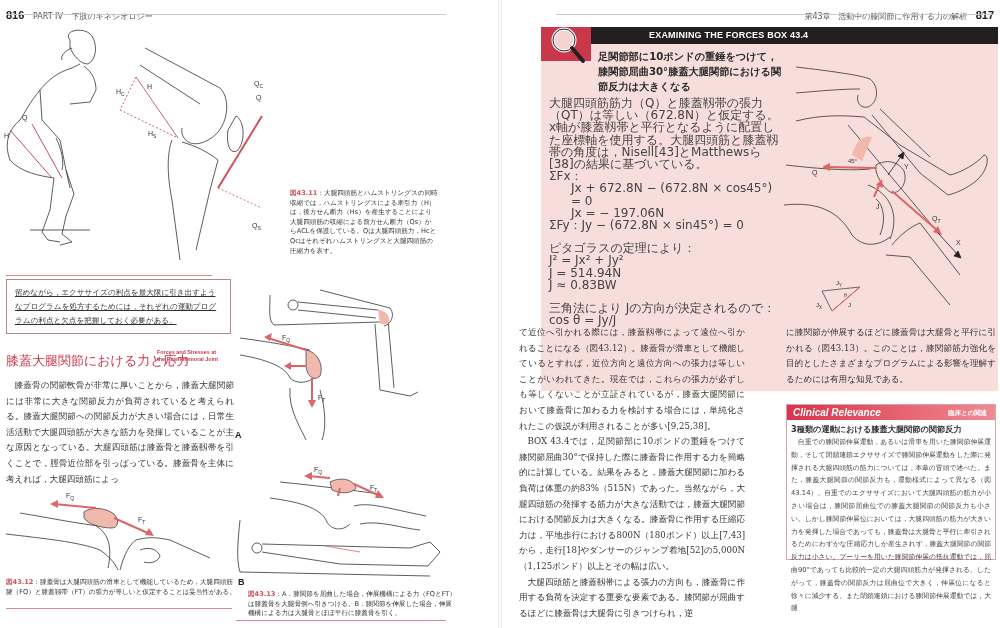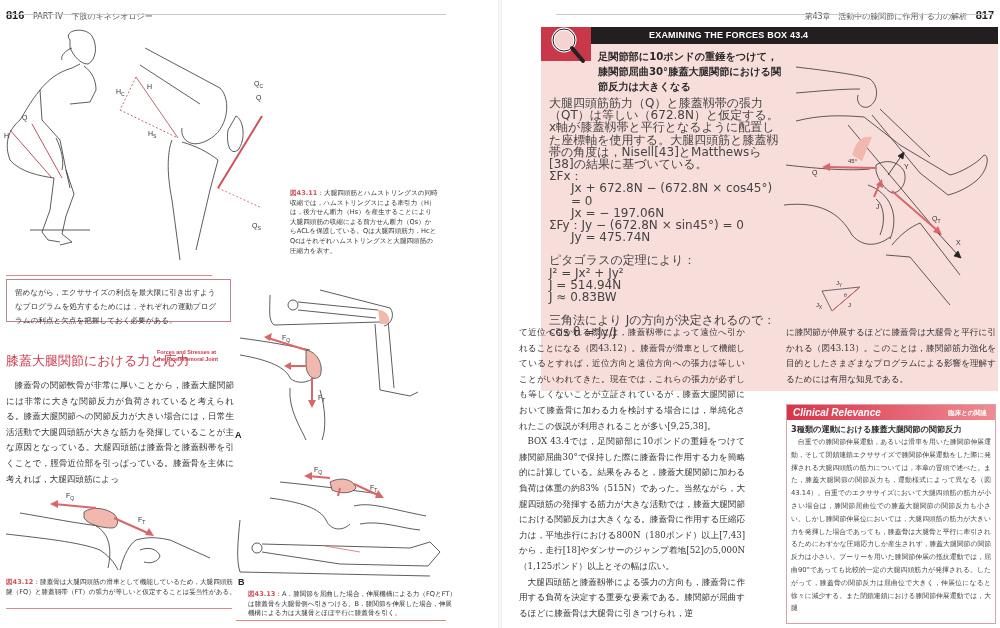--- a/index.html
+++ b/index.html
@@ -16,37 +16,37 @@
   .cap { position: absolute; font-size: 6.6px; line-height: 9.6px; color: #333; }
   .cap .lbl { color: #d0505a; font-weight: bold; }
   .cap-rule { position: absolute; height: 1px; background: #d88a8e; }
 
   
   .body { position: absolute; font-family: "DejaVu Serif", serif; font-size: 8.6px; line-height: 15.6px; color: #333; text-align: justify; }
   .body p { text-indent: 1em; }
   .body p.noi { text-indent: 0; }
 
   
-  .callout { position: absolute; left: 6px; top: 279px; width: 225px; height: 43px; border: 1px solid #b9848a; padding: 6px 8px; font-size: 7.6px; line-height: 14px; color: #333; }
+  .callout { position: absolute; left: 6px; top: 279px; width: 225px; height: 55px; border: 1px solid #b9848a; padding: 6px 8px; font-size: 7.6px; line-height: 14px; color: #333; text-decoration: underline; }
 
   
   .sec-title { position: absolute; left: 6px; top: 352px; font-size: 13px; font-weight: normal; color: #c8384a; white-space: nowrap; font-family: "DejaVu Sans", sans-serif; }
   .sec-en { position: absolute; left: 157px; top: 349px; font-size: 5.4px; line-height: 7px; color: #c8384a; font-family: "Liberation Sans", sans-serif; font-weight: bold; }
 
   
   .box { position: absolute; left: 541px; top: 27px; width: 457px; height: 364px; background: #f8dedb; }
   .box-bar { position: absolute; left: 50px; top: 0; width: 407px; height: 17px; background: #231f20; color: #fff; font-family: "Liberation Sans", sans-serif; font-size: 9px; font-weight: bold; line-height: 17px; padding-left: 58px; letter-spacing: 0.2px; }
   .box-redtab { position: absolute; left: 0; top: 0; width: 50px; height: 34px; background: #c8384a; }
   .box-title { position: absolute; left: 57px; top: 22px; font-size: 10.2px; font-weight: bold; line-height: 15px; color: #2a2a2a; width: 185px; }
   .box-text { position: absolute; left: 8px; top: 70px; width: 230px; font-size: 12px; line-height: 12.2px; color: #444; }
   .box-text .ind { padding-left: 22px; }
   .box-text .gap { height: 11px; }
 
   
-  .cr { position: absolute; left: 786px; top: 404px; width: 210px; height: 220px; border: 1px solid #d8a2a6; }
+  .cr { position: absolute; left: 786px; top: 404px; width: 210px; height: 156px; border: 1px solid #d8a2a6; }
   .cr-bar { height: 15px; background: linear-gradient(to right, #d8344a, #ef8b93); color: #fff; font-family: "Liberation Sans", sans-serif; font-style: italic; font-weight: bold; font-size: 10px; line-height: 15px; padding-left: 6px; position: relative; }
   .cr-bar .jp { position: absolute; right: 8px; top: 0; font-style: normal; font-size: 6.4px; font-weight: bold; }
   .cr-title { font-size: 8.2px; font-weight: bold; color: #333; padding: 3px 4px 0 4px; line-height: 13px; }
   .cr-text { font-size: 6.8px; line-height: 12.8px; color: #444; padding: 0 4px; text-align: justify; }
   .cr-text p { text-indent: 1em; }
 
   svg { position: absolute; overflow: visible; }
   .fig-letter { position: absolute; font-family: "Liberation Sans", sans-serif; font-weight: bold; font-size: 9px; color: #222; }
 </style>
 </head>
@@ -220,21 +220,20 @@
   </svg>
   <div class="box-bar">EXAMINING THE FORCES BOX 43.4</div>
   <div class="box-title">足関節部に10ポンドの重錘をつけて，膝関節屈曲30°膝蓋大腿関節における関節反力は大きくなる</div>
 
   <div class="box-text">
     <div>大腿四頭筋筋力（Q）と膝蓋靱帯の張力（QT）は等しい（672.8N）と仮定する。x軸が膝蓋靱帯と平行となるように配置した座標軸を使用する。大腿四頭筋と膝蓋靱帯の角度は，Nisell[43]とMatthewsら[38]の結果に基づいている。</div>
     <div>ΣFx：</div>
     <div class="ind">Jx + 672.8N − (672.8N × cos45°) = 0</div>
     <div class="ind">Jx = − 197.06N</div>
     <div>ΣFy：Jy − (672.8N × sin45°) = 0</div>
-    <div class="ind">Jy = 475.74N</div>
     <div class="gap"></div>
     <div>ピタゴラスの定理により：</div>
     <div>J² = Jx² + Jy²</div>
     <div>J = 514.94N</div>
     <div>J ≈ 0.83BW</div>
     <div class="gap"></div>
     <div>三角法により Jの方向が決定されるので：</div>
     <div>cos θ = Jy/J</div>
   </div>
 

